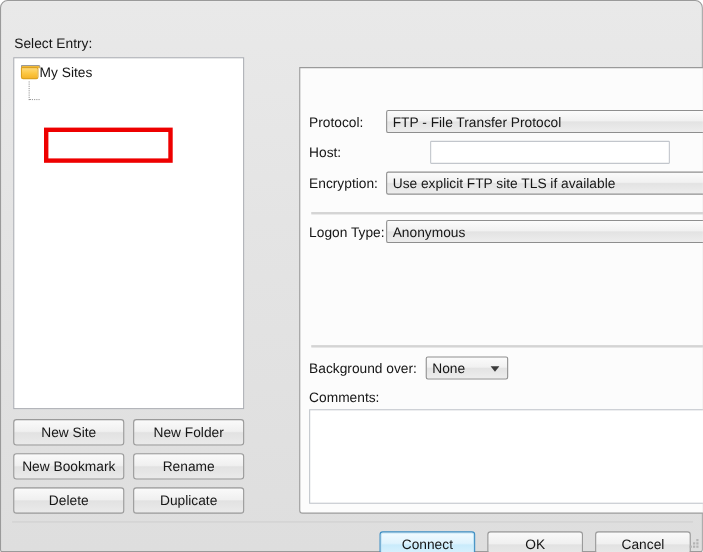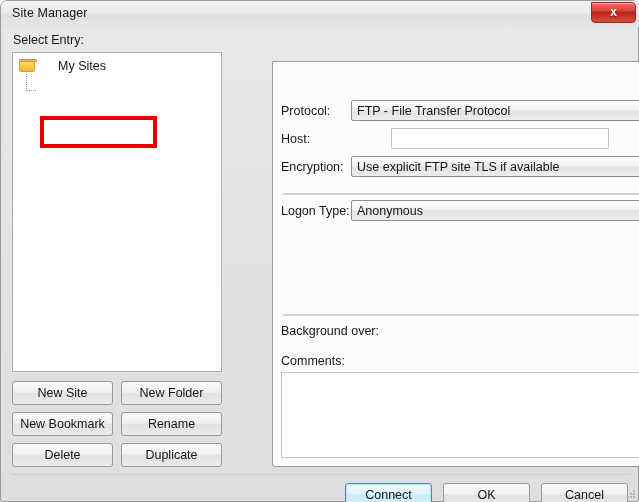--- a/index.html
+++ b/index.html
@@ -117,21 +117,21 @@
   .folder-icon .body {
     position: absolute;
     left: 0; top: 2px;
     width: 16px; height: 11px;
     background: linear-gradient(to bottom, #ffd976 0%, #fcc63f 55%, #f5b429 100%);
     border: 1px solid #dca21f;
     border-radius: 1px 2px 2px 2px;
     box-sizing: border-box;
   }
   .tree-root-label {
-    margin-left: 22px;
+    margin-left: 0;
     font-size: 12.5px;
     color: #161616;
     white-space: nowrap;
   }
   .tree-connector {
     position: absolute;
     left: 13px;
     top: 21px;
     width: 1px;
     height: 17px;
@@ -434,24 +434,20 @@
     width: 2px; height: 2px;
     background: #b4b4b4;
     display: block;
   }
 </style>
 </head>
 <body>
 
 <div id="window">
 
-  <div id="titlebar">
-    <span id="title-text">Site Manager</span>
-    <div id="close-button">x</div>
-  </div>
 
   <div id="content">
 
     <span id="select-entry-label">Select Entry:</span>
 
     <div id="tree-panel">
       <div class="tree-root">
         <span class="folder-icon">
           <span class="tab"></span>
             <span class="body"></span>
@@ -508,20 +504,24 @@
         <div class="combo" style="width:304px">
           <span>Anonymous</span>
           <span class="caret"></span>
         </div>
       </div>
 
       <div class="hsep" id="sep-2"></div>
 
       <div class="frow" id="row-bgcolor">
         <span class="flabel">Background over:</span>
+        <div class="combo" style="width:75px;margin-left:8px">
+          <span>None</span>
+          <span class="caret"></span>
+        </div>
       </div>
 
       <span class="flabel" id="lbl-comments">Comments:</span>
 
       <div id="comments-box">
         <div id="comments-scrollbar">
           <span class="sb-arrow up">
               <span class="sb-tri-up"></span>
             </span>
           <span class="sb-arrow down">

